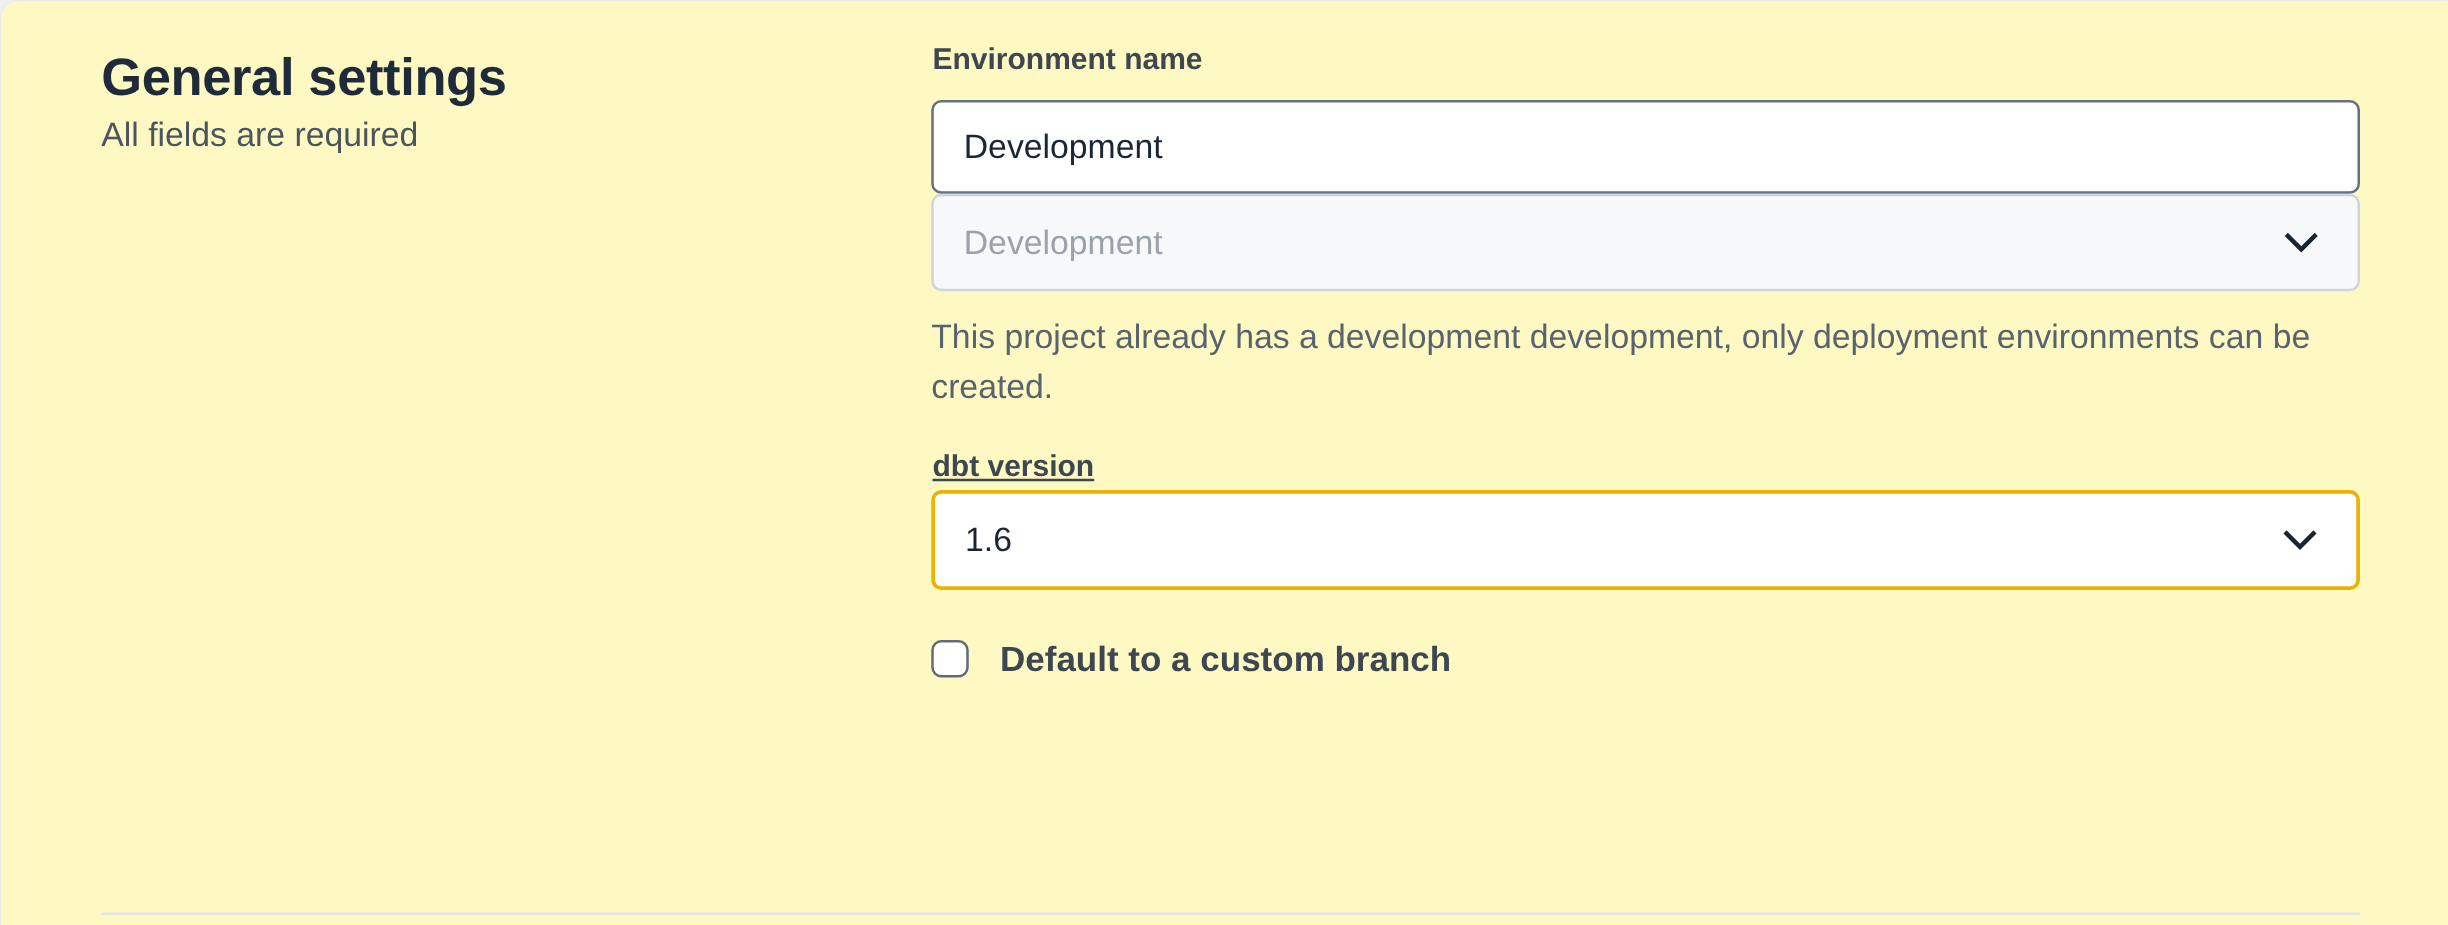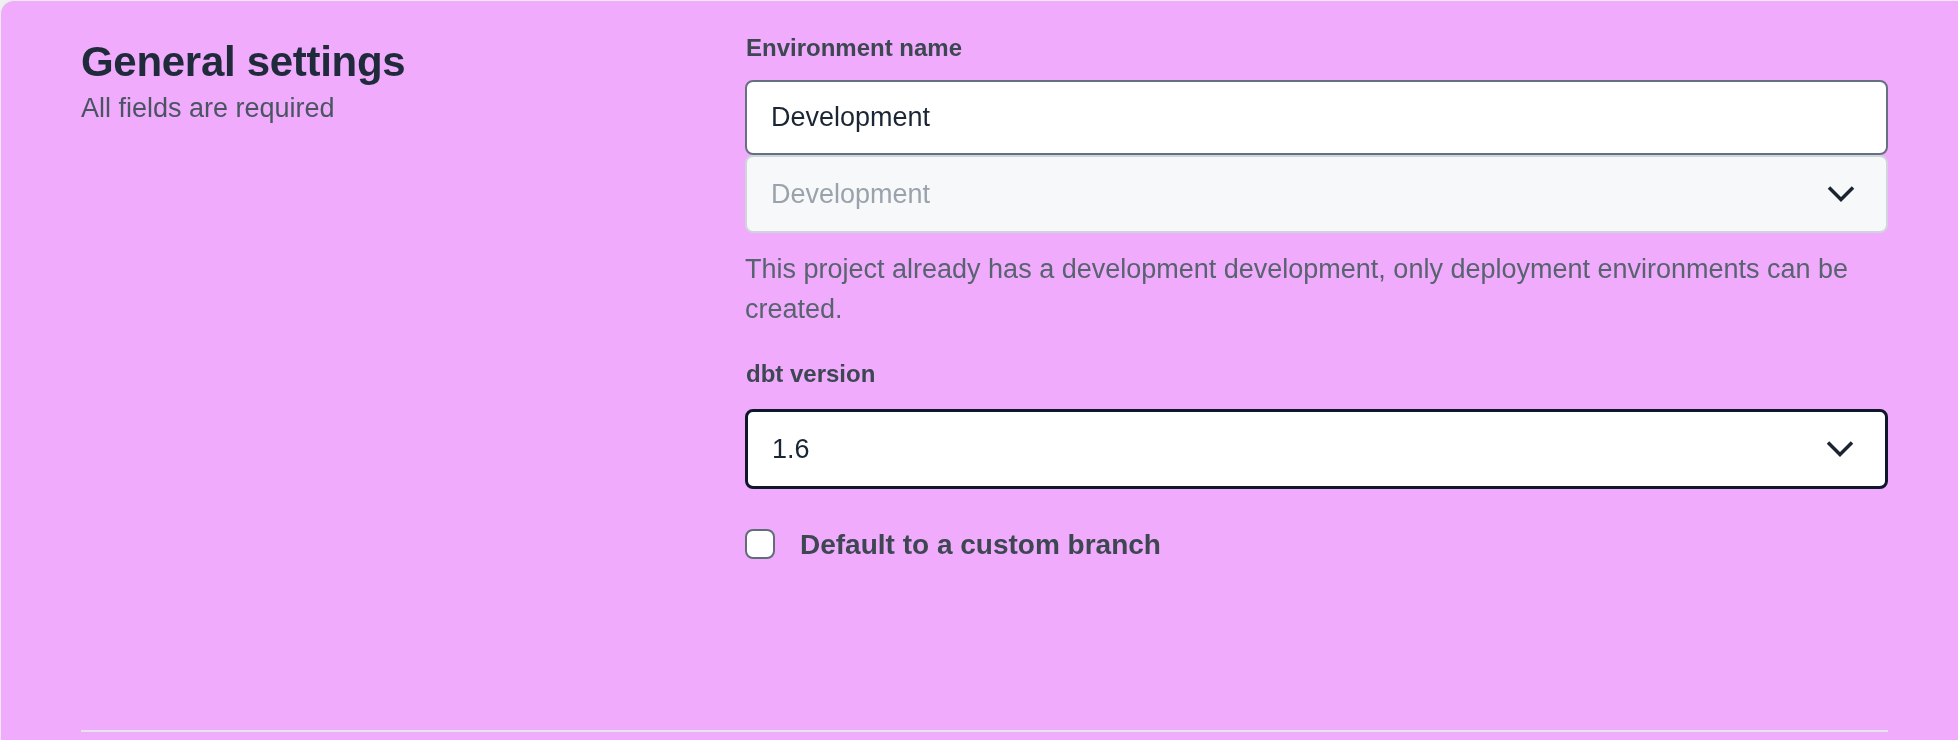--- a/index.html
+++ b/index.html
@@ -4,21 +4,21 @@
 <style>
   * { margin: 0; padding: 0; box-sizing: border-box; }
   html, body {
     width: 1958px; height: 740px;
     background: #eef0f2;
     font-family: "Liberation Sans", sans-serif;
     overflow: hidden;
   }
   .panel {
     position: absolute; inset: 0;
-    background: #f0abfc;
+    background: #fef9c3;
     border-top-left-radius: 14px;
     border-top: 1px solid #e9ebed;
     border-left: 1px solid #e9ebed;
   }
 
   
   .left-col { position: absolute; left: 80px; top: 36px; width: 560px; }
   .section-title {
     font-size: 42px; line-height: 50px; font-weight: 700;
     color: #1f2b3a; letter-spacing: -0.3px;
@@ -53,30 +53,30 @@
     background: #f7f8fa;
     display: flex; align-items: center; justify-content: space-between;
     padding: 0 24px;
     cursor: pointer;
   }
   .select-value { font-size: 27px; color: #1a2633; }
   .select.disabled .select-value { color: #9aa2ac; }
   .select.focused {
     height: 80px;
     background: #ffffff;
-    border: 3px solid #0f172a;
+    border: 3px solid #eab308;
   }
   .chevron { display: flex; align-items: center; margin-right: 6px; }
   .helper-text {
     margin-top: 16px;
     font-size: 27px; line-height: 40px;
     color: #58636f;
     max-width: 1143px;
   }
-  .label-dbt-version { margin-top: 30px; margin-bottom: 20px; }
+  .label-dbt-version { margin-top: 30px; margin-bottom: 3px; text-decoration: underline; }
 
   .checkbox-row {
     margin-top: 40px;
     display: flex; align-items: flex-start;
     cursor: pointer;
   }
   .checkbox-box {
     width: 30px; height: 30px;
     border: 2.5px solid #616c79; border-radius: 8px;
     background: #ffffff;

